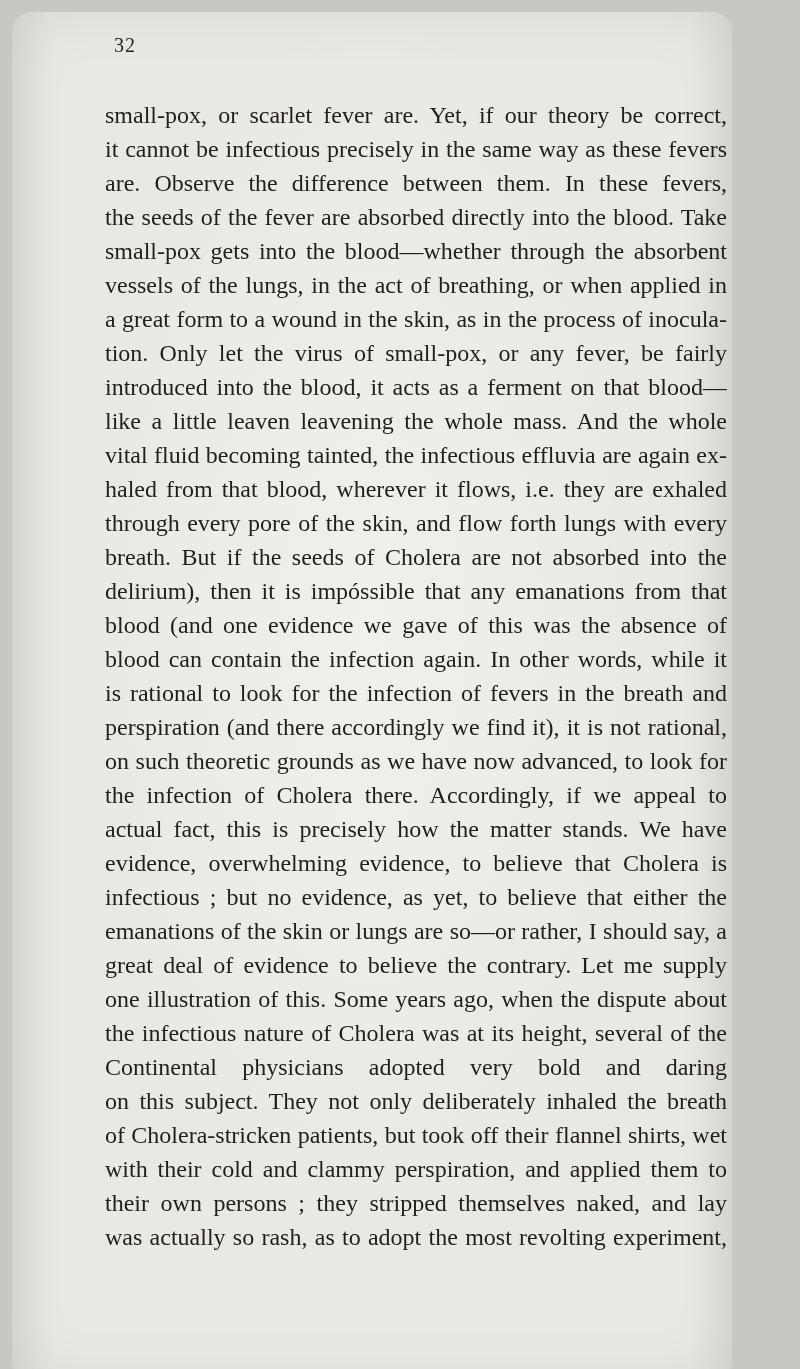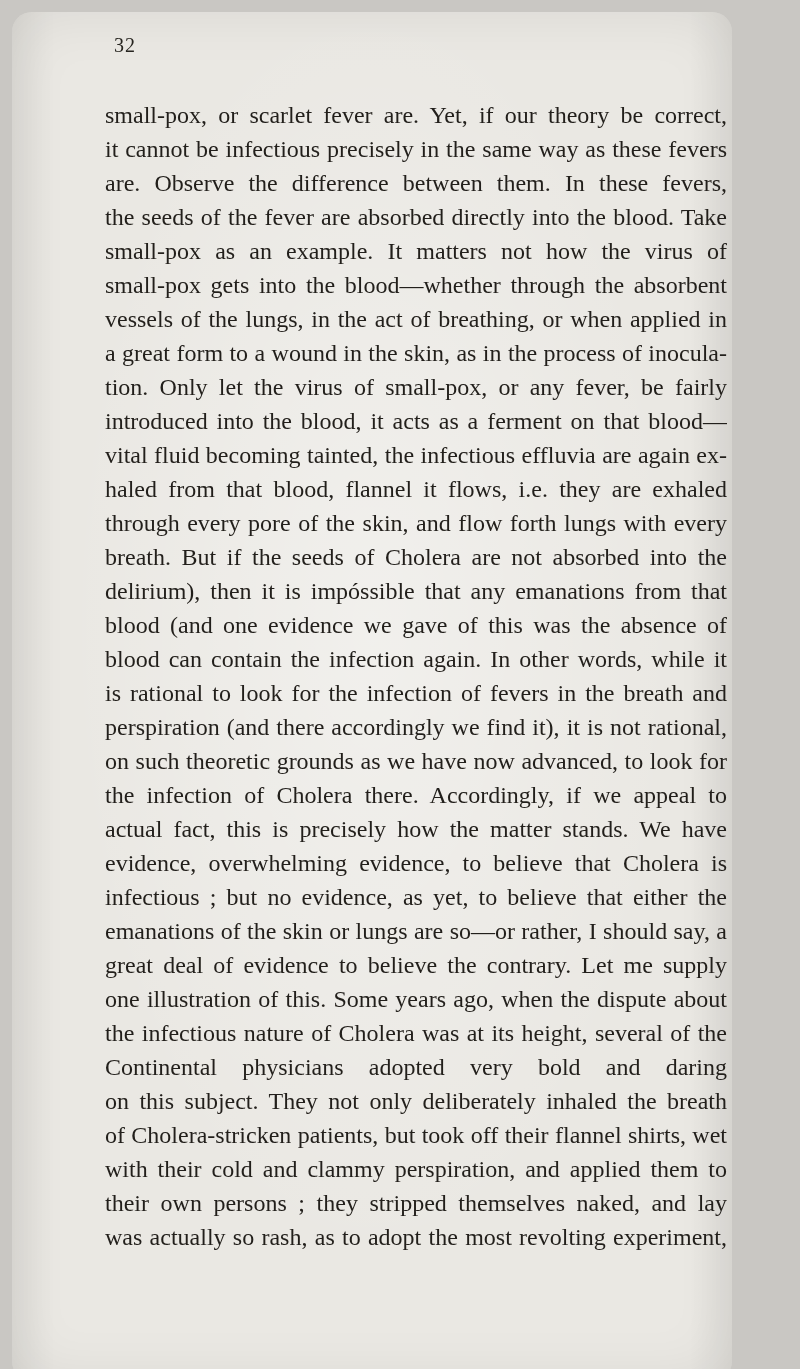--- a/index.html
+++ b/index.html
@@ -52,28 +52,28 @@
 </head>
 <body>
 
 <div class="page">
   <div class="page-number">32</div>
   <div class="body-text">
       <div class="line"><span>small-pox, or scarlet fever are.  Yet, if our theory be correct,</span></div>
       <div class="line"><span>it cannot be infectious </span><span class="italic">precisely in the same way</span><span> as these fevers</span></div>
       <div class="line"><span>are.  Observe the difference between them.  In these fevers,</span></div>
       <div class="line"><span>the seeds of the fever are </span><span class="italic">absorbed directly into the blood.</span><span>  Take</span></div>
-      <div class="line"><span>small-pox as an example.  It matters not how the virus of</span></div>
       <div class="line"><span>small-pox gets into the blood—whether through the absorbent</span></div>
       <div class="line"><span>vessels of the lungs, in the act of breathing, or when applied in</span></div>
       <div class="line"><span>a great form to a wound in the skin, as in the process of inocula-</span></div>
       <div class="line"><span>tion.  Only let the virus of small-pox, or any fever, be fairly</span></div>
       <div class="line"><span>introduced into the blood, it acts as a ferment on that blood—</span></div>
+      <div class="line"><span>like a little leaven leavening the whole mass.  And the whole</span></div>
       <div class="line"><span>vital fluid becoming tainted, the infectious effluvia are again ex-</span></div>
-      <div class="line"><span>haled from that blood, flannel it flows, </span><span class="italic">i.e.</span><span> they are exhaled</span></div>
+      <div class="line"><span>haled from that blood, wherever it flows, </span><span class="italic">i.e.</span><span> they are exhaled</span></div>
       <div class="line"><span>through every pore of the skin, and flow forth lungs with every</span></div>
       <div class="line"><span>breath.  But if the seeds of Cholera are not absorbed into the</span></div>
       <div class="line"><span>delirium), then it is impóssible that any emanations from that</span></div>
       <div class="line"><span>blood (and one evidence we gave of this was the absence of</span></div>
       <div class="line"><span>blood can contain the infection again.  In other words, while it</span></div>
       <div class="line"><span>is rational to look for the infection of fevers in the breath and</span></div>
       <div class="line"><span>perspiration (and there accordingly we find it), it is not rational,</span></div>
       <div class="line"><span>on such theoretic grounds as we have now advanced, to look for</span></div>
       <div class="line"><span>the infection of Cholera there.  Accordingly, if we appeal to</span></div>
       <div class="line"><span>actual fact, this is precisely how the matter stands.  We have</span></div>

